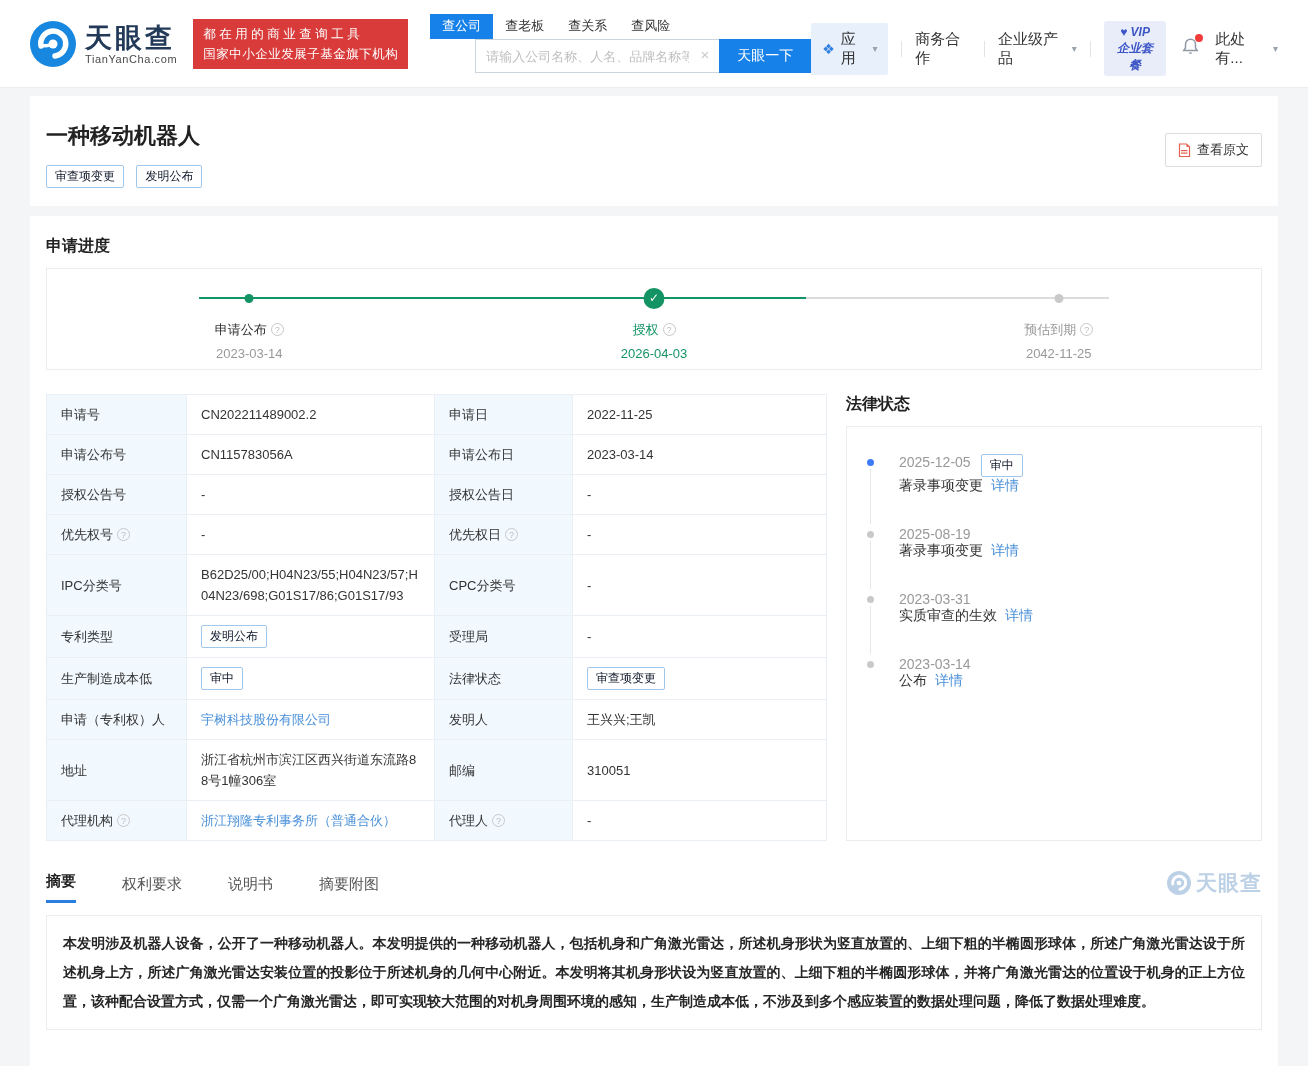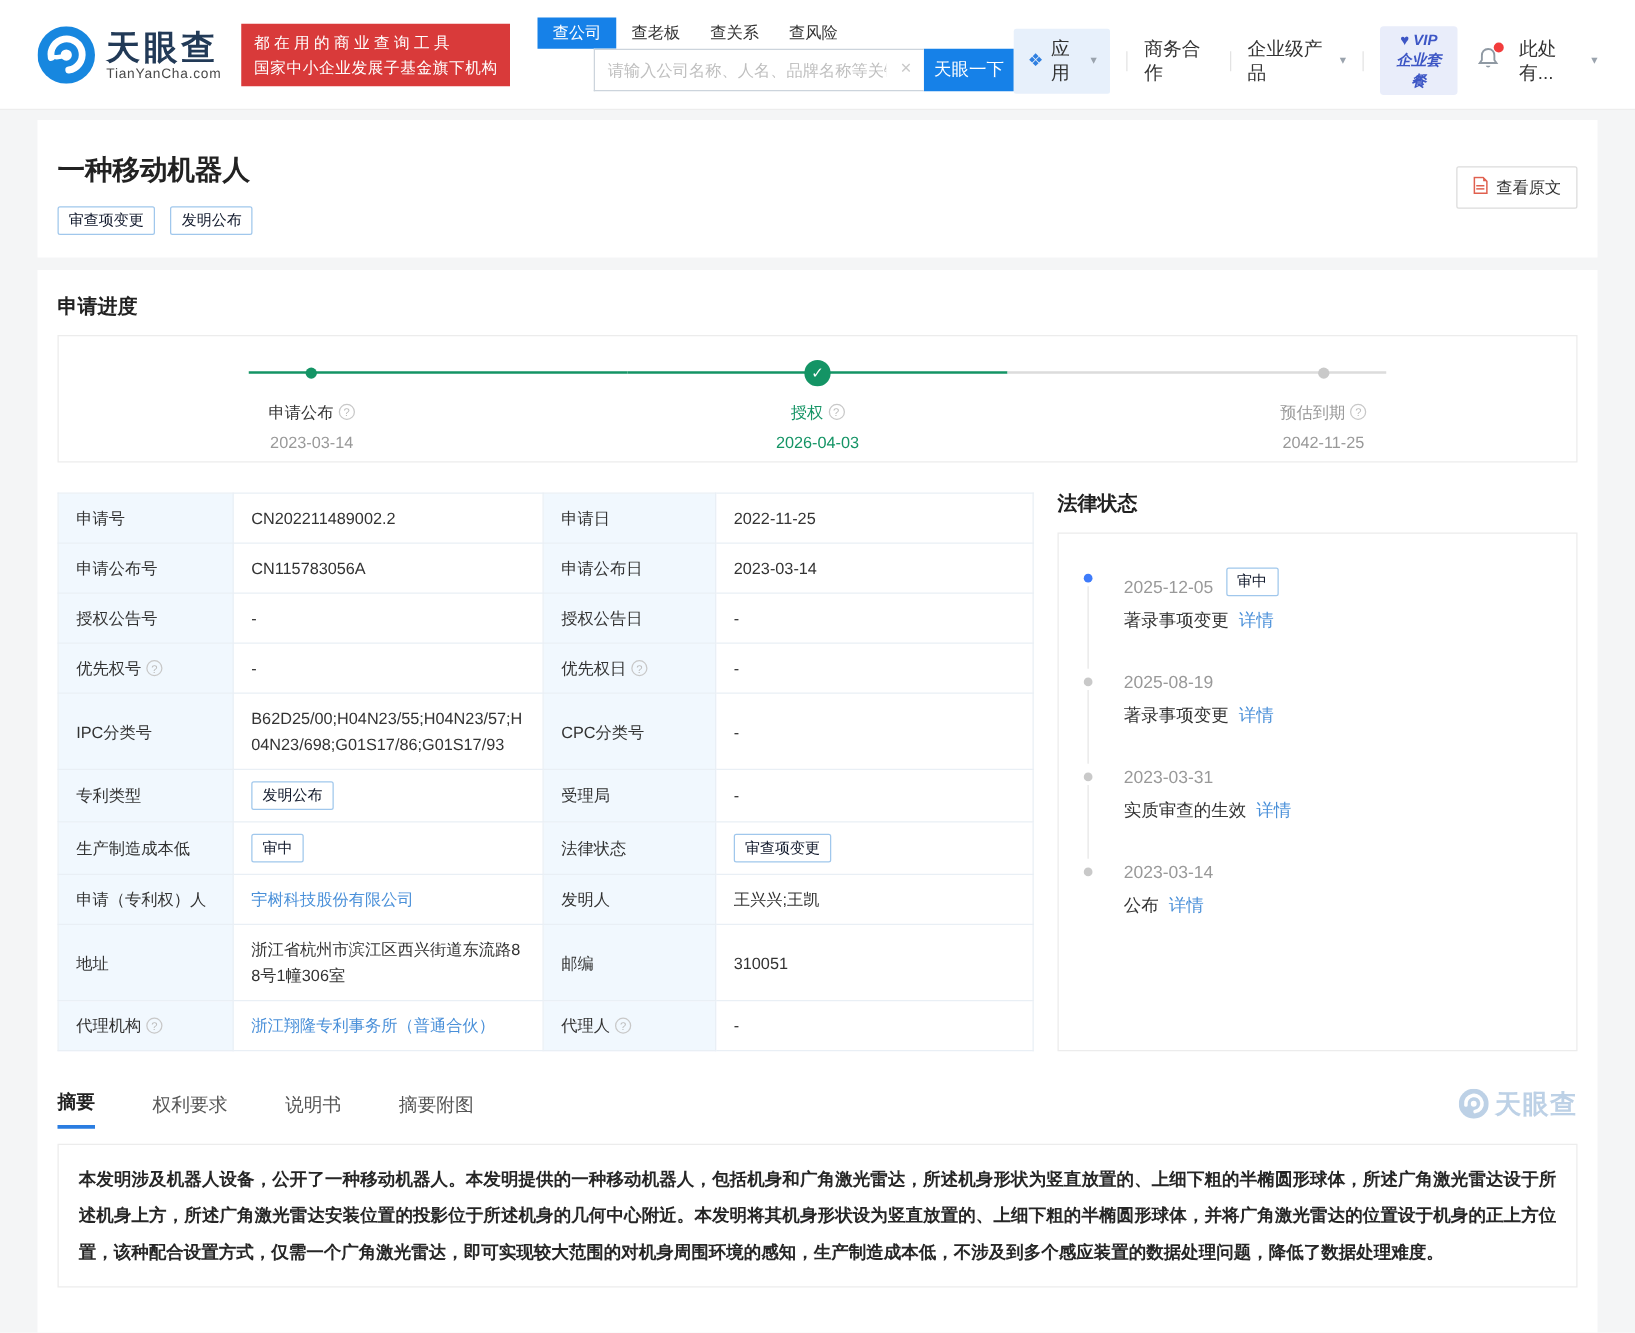--- a/index.html
+++ b/index.html
@@ -22,21 +22,21 @@
   .search-tabs { display:flex; font-size:13px; }
   .search-tab { padding:3px 12px 4px; cursor:pointer; color:#333; }
   .search-tab.active { background:#1681e8; color:#fff; }
   .search-row { display:flex;padding-left:45px; }
   .input-wrap { position:relative; flex:1; }
   .input-wrap input { width:100%; height:34px; border:1px solid #ccd4dc; border-right:none;
     padding:0 30px 0 10px; font-size:13px; color:#333; outline:none;
     font-family:"Liberation Sans","DejaVu Sans",sans-serif; }
   .input-wrap input::placeholder { color:#bfbfbf; }
   .clear-x { position:absolute; right:10px; top:7px; color:#c9c9c9; font-size:15px; cursor:pointer; }
-  .search-btn { width:72px; height:34px; background:#1681e8; color:#fff; border:none;
+  .search-btn { width:92px; height:34px; background:#1681e8; color:#fff; border:none;
     font-size:14px; cursor:pointer; font-family:"Liberation Sans","DejaVu Sans",sans-serif; }
 
   .h-right { margin-left:auto; display:flex; align-items:center; gap:13px;
     font-size:15px; color:#333; padding-top:10px; }
   .apps-pill { background:#e7f0fb; padding:7px 11px; border-radius:2px;
     display:flex; align-items:center; gap:6px; cursor:pointer; }
   .apps-glyph { color:#2f7fe0; font-size:14px; }
   .caret { color:#9aa3ad; font-size:10px; }
   .vdiv { width:1px; height:16px; background:#e3e3e3; }
   .nav-link { cursor:pointer; display:flex; align-items:center; gap:5px; }
@@ -46,21 +46,21 @@
   .bell .red-dot { position:absolute; top:-3px; right:-3px; width:8px; height:8px;
     background:#f23c3c; border-radius:50%; }
 
   
   .title-card { background:#fff; margin:8px 30px 0; padding:25px 16px 18px; position:relative; }
   .page-title { font-size:22px; font-weight:bold; color:#222; margin-bottom:14px; }
   .tag { display:inline-block; border:1px solid #a0c7ec; color:#0f172a; font-size:12px;
     padding:2px 8px; border-radius:2px; background:#fff; line-height:17px; }
   .title-tags .tag { margin-right:8px; }
   .view-btn { position:absolute; right:16px; top:37px; border:1px solid #dcdcdc; background:#fff;
-    padding:7px 12px; font-size:13px; color:#333; display:flex; align-items:flex-start; gap:6px;
+    padding:7px 12px; font-size:13px; color:#333; display:flex; align-items:center; gap:6px;
     border-radius:2px; cursor:pointer; font-family:"Liberation Sans","DejaVu Sans",sans-serif; }
 
   
   .main-card { background:#fff; margin:10px 30px 0; padding:20px 16px 16px; min-height:900px; }
   .section-h { font-size:16px; font-weight:bold; color:#222; line-height:20px; margin-bottom:12px; }
 
   
   .timeline { border:1px solid #ececec; height:102px; position:relative; display:flex; margin-bottom:24px; }
   .t-seg { position:absolute; top:28px; height:2px; }
   .t-seg.s1 { left:12.5%; width:25%; background:#149465; }
@@ -90,22 +90,22 @@
   table.info td { border:1px solid #e9eff5; padding:9px 14px; line-height:21px;
     word-break:break-all; vertical-align:middle; }
   td.lbl { background:#f1f8fe; }
   a.blue-link { color:#4a90d9; text-decoration:none; cursor:pointer; }
 
   
   .l-item { position:relative; padding-left:32px; padding-bottom:31px; }
   .l-line { position:absolute; left:3px; top:15px; bottom:2px; width:1px; background:#e6e6e6; }
   .l-dot { position:absolute; left:0; top:5px; width:7px; height:7px; border-radius:50%; background:#c9c9c9; }
   .l-item.active .l-dot { background:#3e7bfa; }
-  .l-date { font-size:14px; color:#999; display:flex; align-items:flex-end; gap:10px; }
-  .l-text { margin-top:11px; font-size:14px; color:#333;font-family:Liberation Serif, serif; }
+  .l-date { font-size:14px; color:#999; display:flex; align-items:flex-start; gap:10px; }
+  .l-text { font-size:14px; color:#333;font-family:Liberation Serif, serif; }
   .l-text a { margin-left:8px; }
 
   
   .tabs-row { display:flex; align-items:flex-end; margin-top:28px; }
   .tab-item { font-size:15px; color:#555; margin-right:46px; padding-bottom:9px; cursor:pointer; }
   .tab-item.active { color:#222; font-weight:bold; border-bottom:3px solid #2a7de1; }
   .watermark { margin-left:auto; display:flex; align-items:center; gap:5px;
     color:#bdd1e6; font-size:21px; font-weight:bold; padding-bottom:6px; letter-spacing:1px; }
   .abstract-box { border:1px solid #ececec; margin-top:12px; padding:13px 16px;
     font-size:14px; line-height:29px; color:#262626; text-align:justify;font-weight:bold; }

